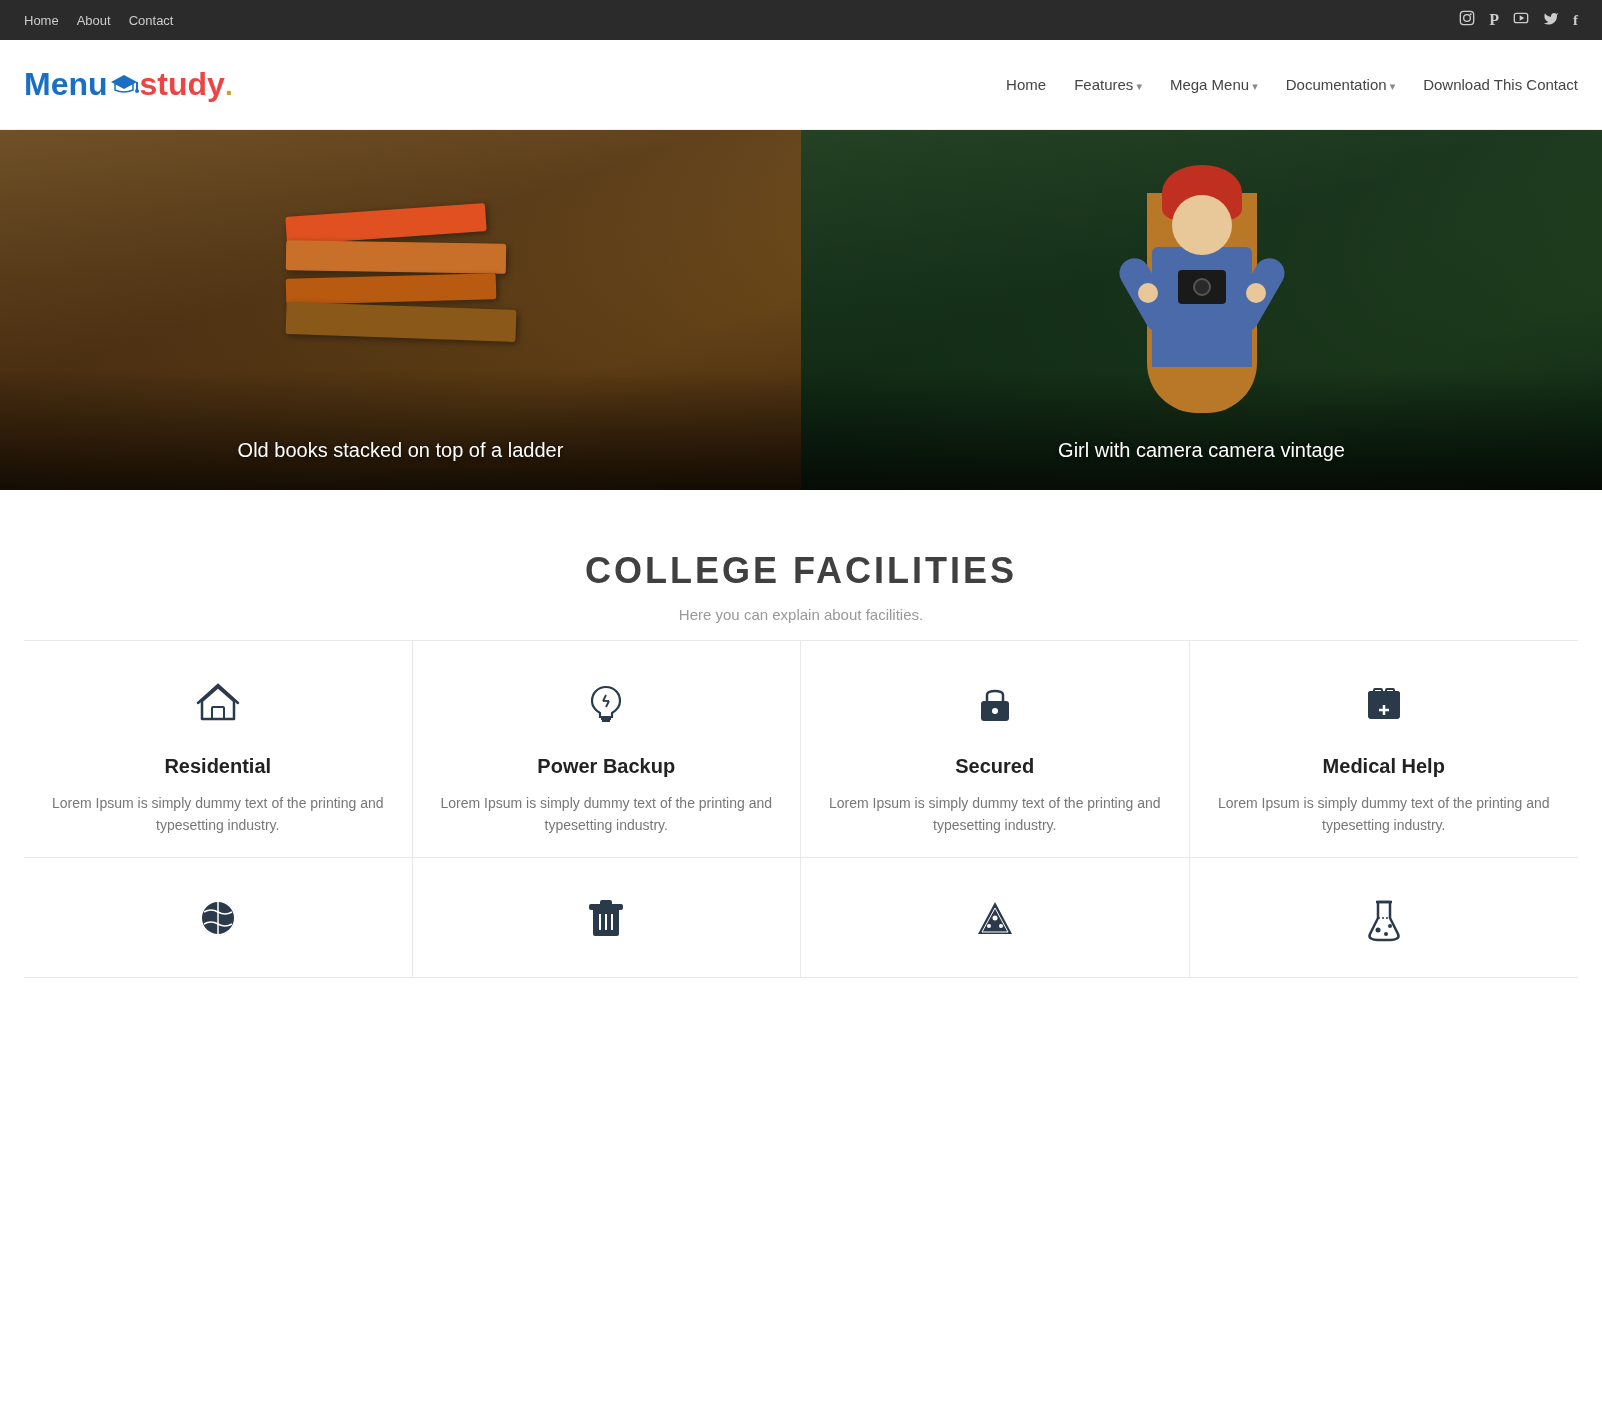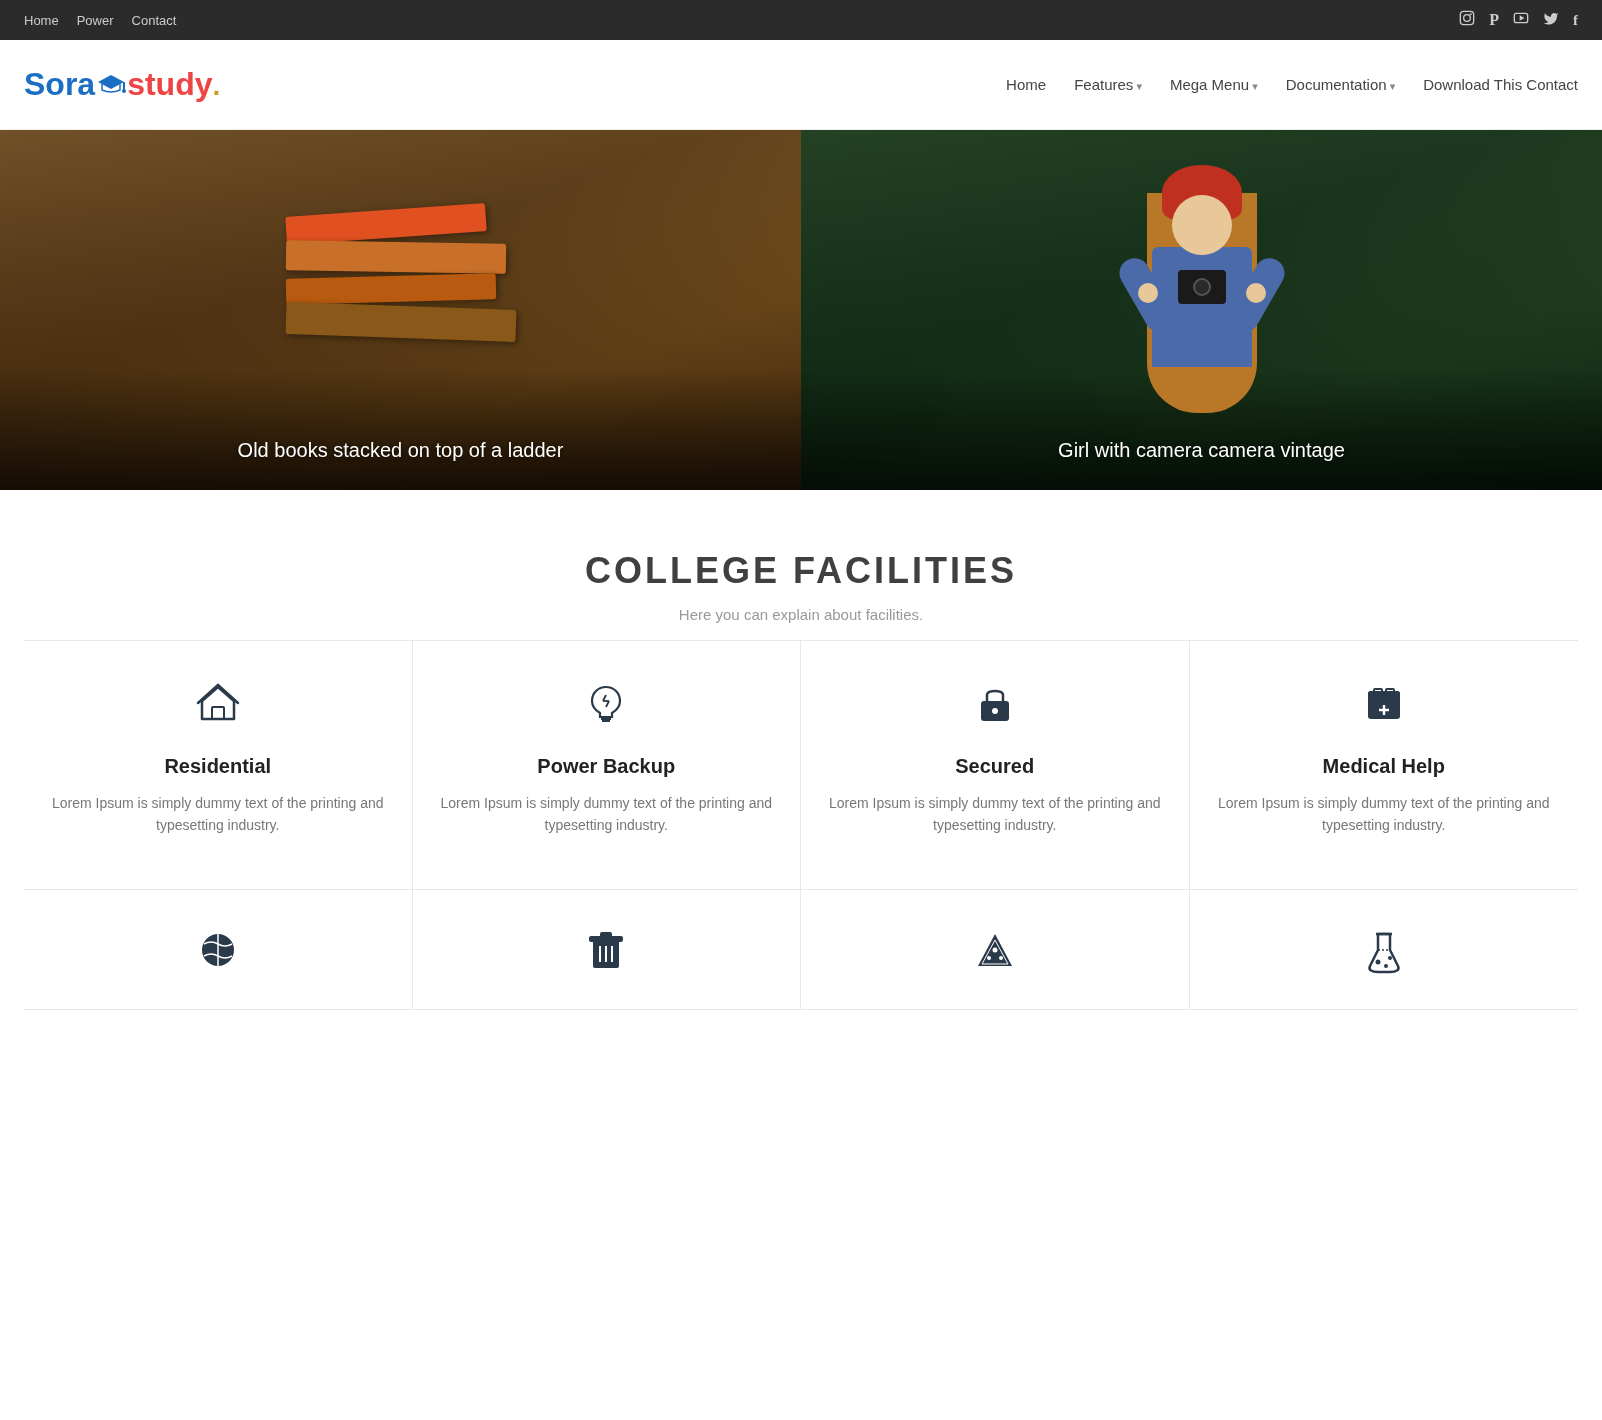--- a/index.html
+++ b/index.html
@@ -132,21 +132,21 @@
       margin-bottom: 17px;
     }
 
     .facilities-grid {
       display: grid;
       grid-template-columns: repeat(4, 1fr);
       gap: 0;
       border-top: 1px solid #e8e8e8;
     }
     .facility-card {
-      padding: 40px 24px 52px;
+      padding: 40px 24px 20px;
       border-right: 1px solid #e8e8e8;
       border-bottom: 1px solid #e8e8e8;
       text-align: center;
       background: #fff;
     }
     .facility-card:last-child { border-right: none; }
     .facility-card:nth-child(4) { border-right: none; }
     .facility-card:nth-child(8) { border-right: none; }
     .facility-icon {
       font-size: 42px;
@@ -187,21 +187,21 @@
       justify-content: flex-start;
     }
     .facility-card-row2:nth-child(4) { border-right: none; }
   </style>
 </head>
 <body>
 
 <div class="top-bar">
   <div class="top-bar-links">
     <a>Home</a>
-    <a>Power</a>
+    <a>About</a>
     <a>Contact</a>
   </div>
   <div class="top-bar-social">
     <span style="font-size:16px;">
       
       <svg width="16" height="16" viewBox="0 0 24 24" fill="#ccc">
           <rect x="2" y="2" width="20" height="20" rx="5" ry="5" stroke="#ccc" stroke-width="2" fill="none"></rect>
           <circle cx="12" cy="12" r="5" stroke="#ccc" stroke-width="2" fill="none"></circle>
           <circle cx="17.5" cy="6.5" r="1.5" fill="#ccc"></circle>
         </svg>
@@ -218,21 +218,21 @@
           <path d="M23 2.5a10.9 10.9 0 01-3.14 1.53 4.48 4.48 0 00-7.86 3v1A10.66 10.66 0 013 3s-4 9 5 13a11.64 11.64 0 01-7 2c9 5 20 0 20-11.5a4.5 4.5 0 00-.08-.83A7.72 7.72 0 0023 2.5z"></path>
         </svg>
     </span>
     <span style="color:#ccc; font-size:15px; font-family:serif; font-weight:bold;">f</span>
   </div>
 </div>
 
 <nav class="main-nav">
   <a class="logo" href="#">
     <span class="logo-text">
-      <span class="logo-sora">Sora</span><svg width="30" height="22" viewBox="0 0 30 22" style="vertical-align:middle; margin:0 1px 6px 1px;">
+      <span class="logo-sora">Menu</span><svg width="30" height="22" viewBox="0 0 30 22" style="vertical-align:middle; margin:0 1px 6px 1px;">
         <polygon points="15,2 28,9 15,16 2,9" fill="#1a6fc4"></polygon>
         <path d="M24,11 L24,17 Q15,21 6,17 L6,11" fill="none" stroke="#1a6fc4" stroke-width="1.5"></path>
         <line x1="28" y1="9" x2="28" y2="17" stroke="#1a6fc4" stroke-width="2"></line>
         <circle cx="28" cy="18" r="2" fill="#1a6fc4"></circle>
       </svg><span class="logo-study">study</span><span style="color:#c8a020; font-size:28px;">.</span>
     </span>
   </a>
   <div class="nav-links">
     <a>Home</a>
     <a class="has-dropdown">Features</a>

